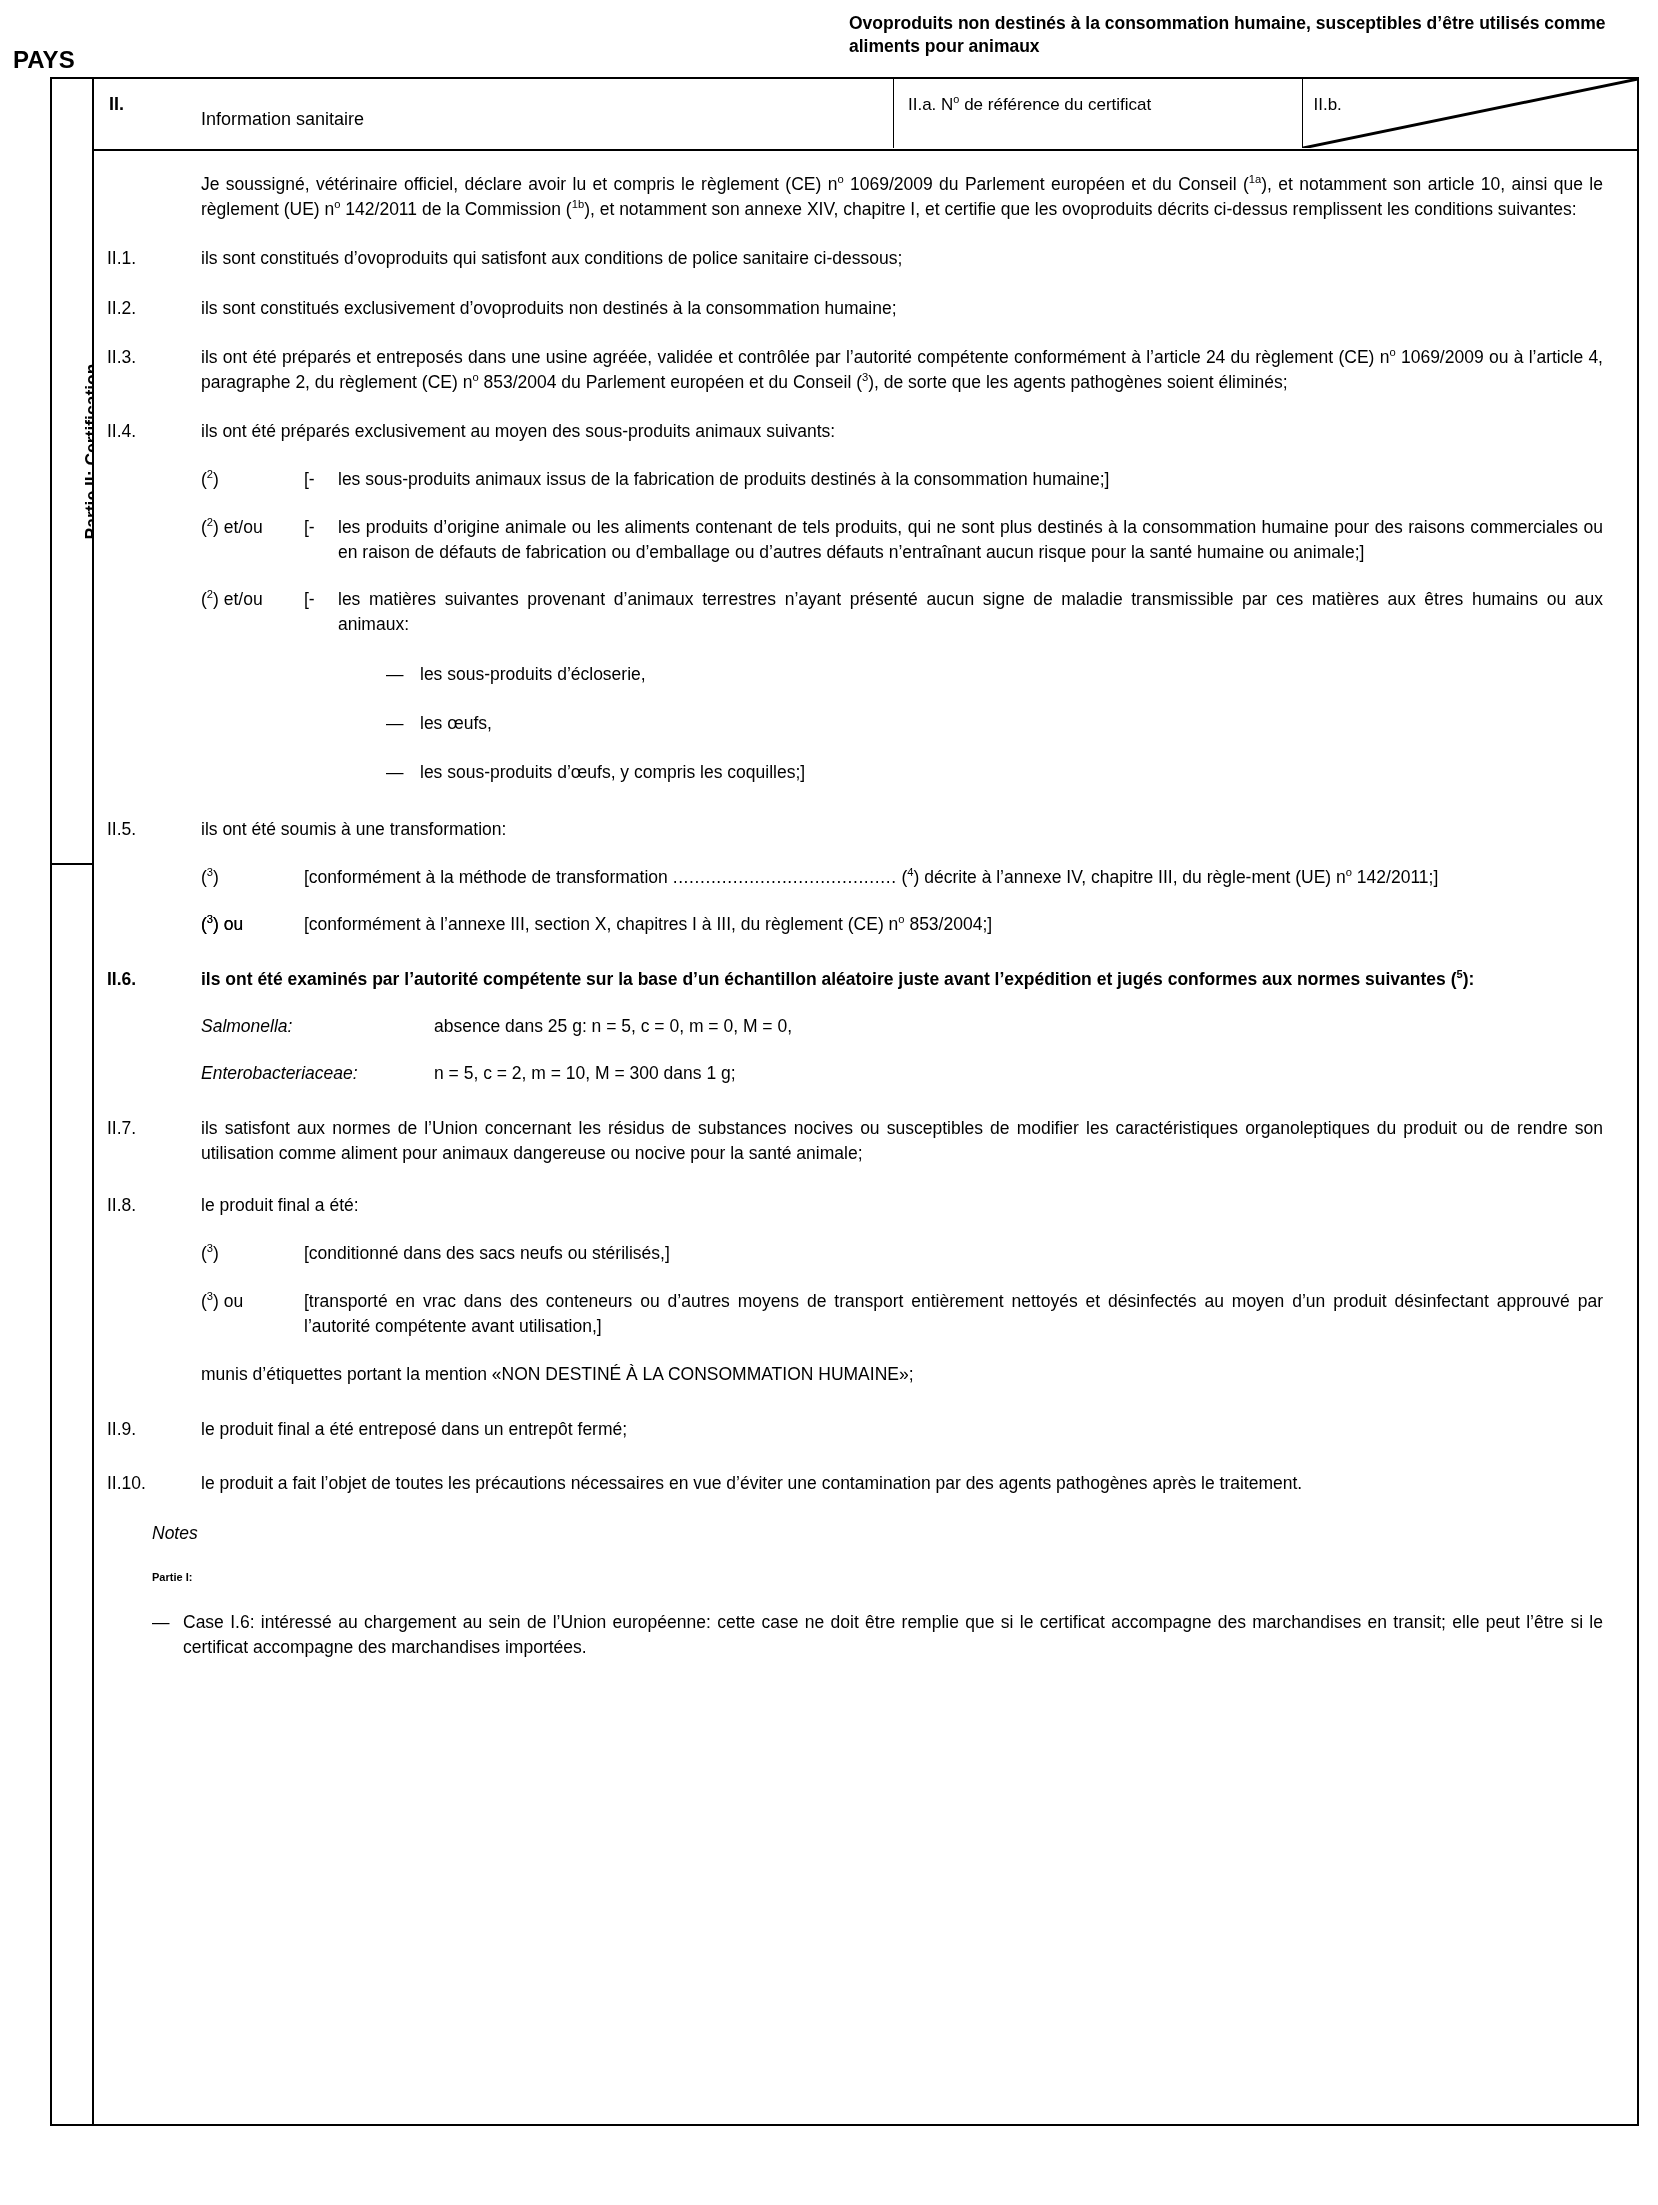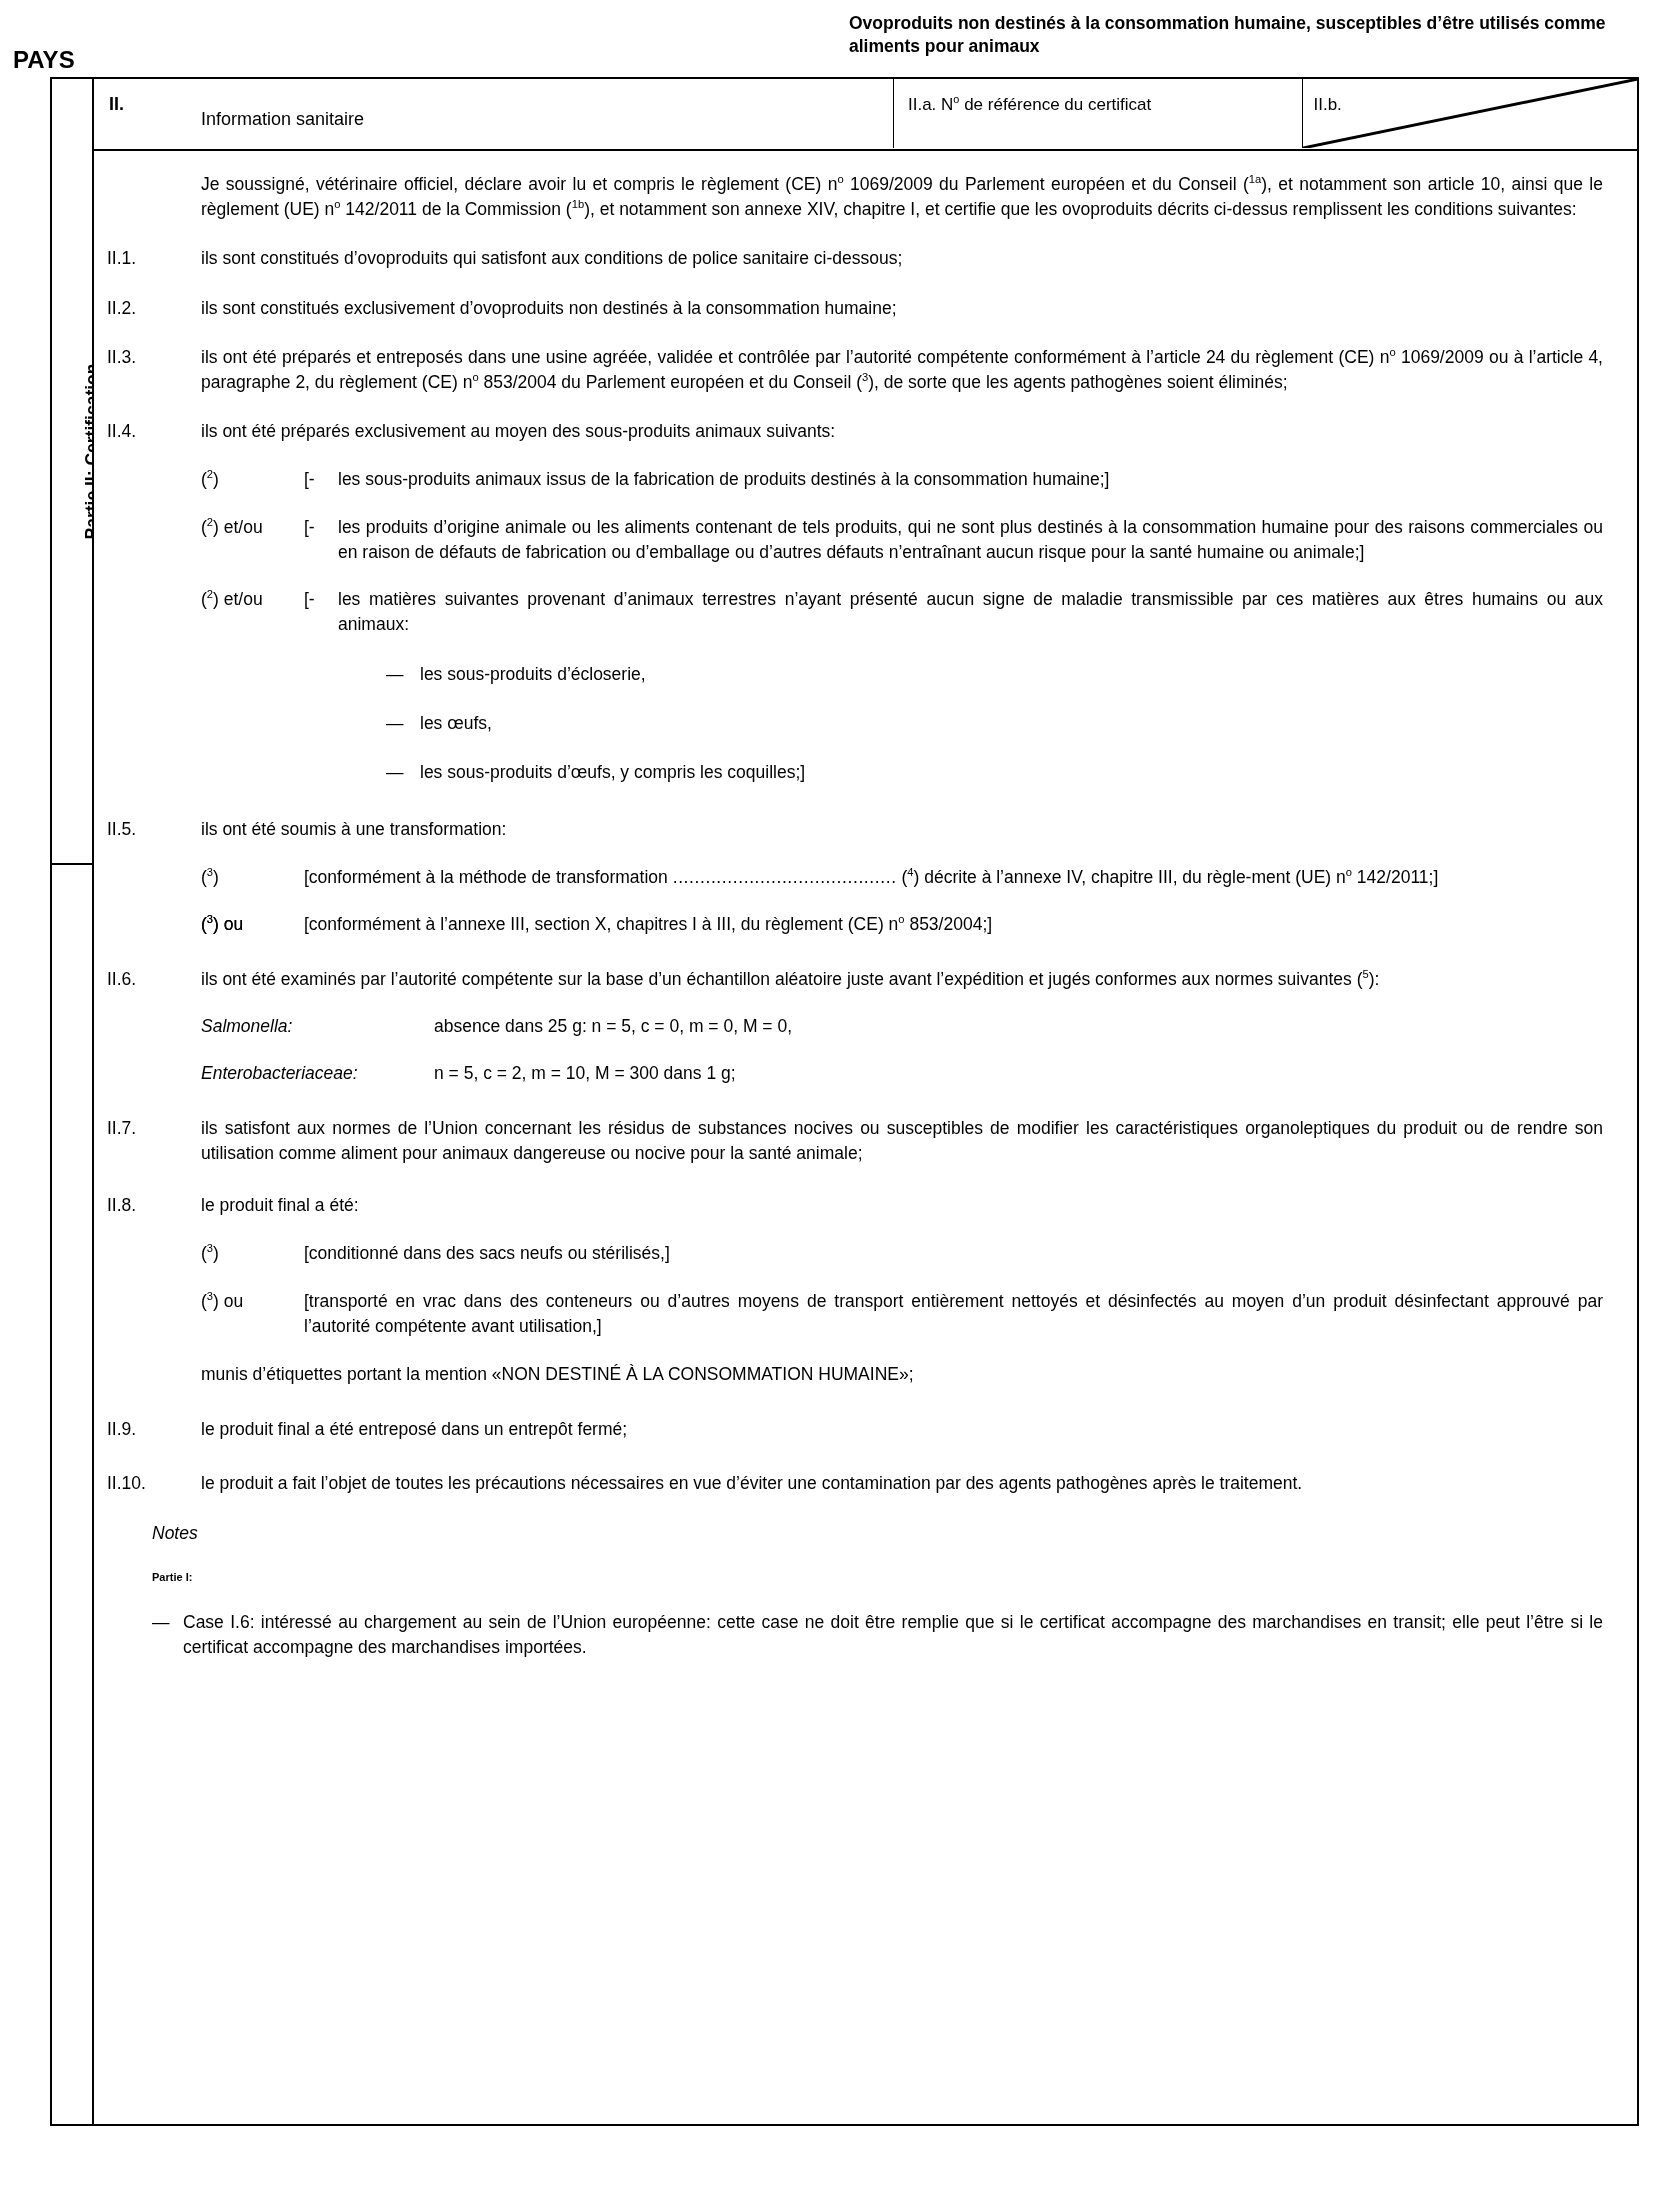--- a/index.html
+++ b/index.html
@@ -397,21 +397,21 @@
 
       <div class="sub">
         <span class="mark">(<sup>3</sup>)<span> ou</span></span>
       </div>
 
       <div class="sub">
         <span class="mark">(<sup>3</sup>)<span> ou</span></span>
         <span class="txt" style="padding-left:0;"><span>[conformément à l’annexe III, section X, chapitres I à III, du règlement (CE) n</span><sup>o</sup><span> 853/2004;]</span></span>
       </div>
 
-      <div class="item" style="margin-top:30px;">
+      <div class="item" style="margin-top:30px;font-weight:bold;">
         <span class="num">II.6.</span>
         <span>ils ont été examinés par l’autorité compétente sur la base d’un échantillon aléatoire juste avant l’expédition et jugés conformes aux normes suivantes (</span><sup>5</sup><span>):</span>
       </div>
 
       <div class="spec">
         <span class="organism">Salmonella:</span><span>absence dans 25 g: n = 5, c = 0, m = 0, M = 0,</span>
       </div>
       <div class="spec">
         <span class="organism wide">Enterobacteriaceae:</span><span>n = 5, c = 2, m = 10, M = 300 dans 1 g;</span>
       </div>

